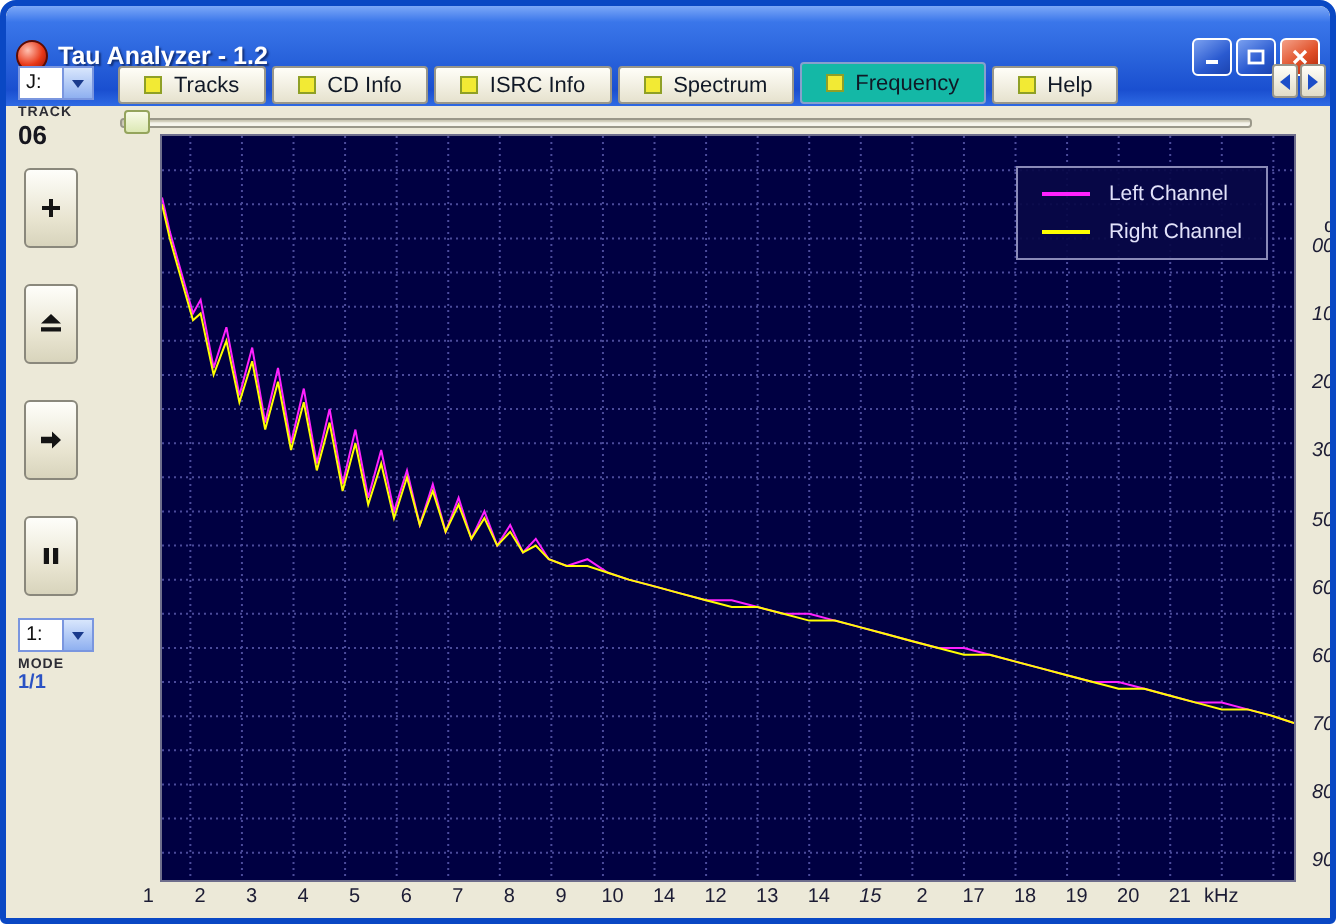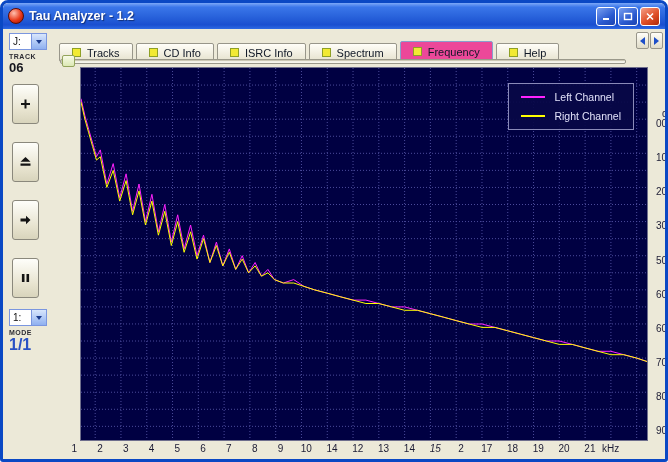--- a/index.html
+++ b/index.html
@@ -3,47 +3,47 @@
 <meta charset="utf-8">
 <style>
   html,body { margin:0; padding:0; background:#fff; font-family:"Liberation Sans", sans-serif; }
   .window {
     position:relative; width:668px; height:462px; box-sizing:border-box;
     border:3px solid #0a48c4; border-radius:8px 8px 3px 3px;
     background:#ece9d8; overflow:hidden;
   }
   
   .titlebar {
-    height:26px; display:flex; align-items:center; gap:5px; padding:0 5px;
+    height:26px; display:flex; align-items:center; gap:5px; padding:12px 5px;
     background:linear-gradient(180deg,#7ca8f8 0%, #3a76ea 16%, #2a64dc 50%, #1a4fd0 84%, #2e6ae4 100%);
     border-radius:5px 5px 0 0;
   }
   .app-icon {
     width:14px; height:14px; border-radius:50%;
     background:radial-gradient(circle at 35% 30%, #ffc0b0, #e83818 55%, #8c1006);
     border:1px solid #5c0c04; flex:0 0 auto;
   }
   .title { flex:1; color:#fff; font-weight:bold; font-size:12.5px; text-shadow:1px 1px 1px #123079; white-space:nowrap; }
   .win-buttons { display:flex; gap:2px; }
   .winbtn {
     width:20px; height:19px; border:1px solid #fff; border-radius:3px; padding:0;
     display:flex; align-items:center; justify-content:center; cursor:default;
   }
   .winbtn.blue  { background:linear-gradient(145deg,#7aa0f0,#2a5ad0 60%,#1c44b0); }
   .winbtn.red   { background:linear-gradient(145deg,#f4a088,#e05028 55%,#b02808); }
   
   .right-col { position:absolute; left:50px; top:26px; width:612px; height:430px; }
-  .tabbar { position:relative; height:23px; display:flex; align-items:flex-start; padding:12px 30px 0 6px; box-sizing:border-box; }
+  .tabbar { position:relative; height:23px; display:flex; align-items:flex-end; padding:12px 30px 0 6px; box-sizing:border-box; }
   .tabs { display:flex; align-items:flex-end; }
   .tab {
     display:flex; align-items:center; gap:6px; height:17px; padding:0 12px; margin-right:3px;
     background:linear-gradient(#fffef8,#e6e2ce); border:1px solid #98968a; border-radius:2px;
     font-size:11px; color:#101826; white-space:nowrap; cursor:default;
   }
-  .tab.active { background:#ec4899; border-color:#87a0cc; height:19px; }
+  .tab.active { background:#14b8a6; border-color:#87a0cc; height:19px; }
   .led { width:7px; height:7px; background:#f2ea34; border:1px solid #8fa026; flex:0 0 auto; }
   .tab-scroll { position:absolute; right:2px; top:3px; display:flex; gap:1px; }
   .scrollbtn {
     width:13px; height:17px; border:1px solid #98968a; border-radius:2px;
     background:linear-gradient(#fffef8,#e0dcc8); display:flex; align-items:center; justify-content:center; padding:0;
   }
   .tri-left  { width:0; height:0; border-top:4px solid transparent; border-bottom:4px solid transparent; border-right:5px solid #1c4ec8; }
   .tri-right { width:0; height:0; border-top:4px solid transparent; border-bottom:4px solid transparent; border-left:5px solid #1c4ec8; }
   
   .sidebar { position:absolute; left:3px; top:26px; width:47px; height:430px; padding:4px 0 0 3px; box-sizing:border-box; }
@@ -55,21 +55,21 @@
   .track-label { font-size:7px; font-weight:bold; letter-spacing:.5px; color:#2c2c34; margin-top:3px; }
   .track-number { font-size:13px; font-weight:bold; color:#16161e; }
   .transport { display:flex; flex-direction:column; gap:18px; margin:9px 0 0 3px; }
   .tbtn {
     width:27px; height:40px; border:1px solid #8a887c; border-radius:3px; padding:0;
     background:linear-gradient(#fefefa,#e8e4d0 65%,#d8d4bc);
     display:flex; align-items:center; justify-content:center;
   }
   .mode-group { margin-top:11px; }
   .mode-label { font-size:7px; font-weight:bold; letter-spacing:.5px; color:#2c2c34; margin-top:3px; }
-  .mode-value { font-size:16px; font-weight:bold; color:#2a52c4; }
+  .mode-value { font-size:10px; font-weight:bold; color:#2a52c4; }
   
   .main { position:absolute; left:0; top:23px; width:612px; height:407px; padding:2px 0 0 7px; box-sizing:border-box; }
   .slider-row { position:relative; width:566px; height:13px; }
   .slider-track {
     position:absolute; top:5px; left:0; right:0; height:3px;
     border:1px solid #9a988a; border-radius:2px; background:#f6f5ec; box-shadow:inset 1px 1px 1px #c8c4b0;
   }
   .slider-thumb {
     position:absolute; top:1px; left:2px; width:11px; height:10px;
     background:linear-gradient(#f8fbe8,#dce8b4); border:1px solid #94a45c; border-radius:2px;
@@ -78,21 +78,21 @@
   .plot-wrap { position:relative; width:568px;padding-left:20px; }
   #plot { display:block; width:566px; height:372px; background:#000042; border:1px solid #6e6e8c; }
   .legend {
     position:absolute; top:16px; right:14px; border:1px solid #8a8ab8;
     background:rgba(8,8,70,0.92); padding:7px 12px; display:flex; flex-direction:column; gap:7px;
   }
   .legend-item { display:flex; align-items:center; gap:9px; font-size:10.5px; color:#e2e2fa; white-space:nowrap; }
   .legend-swatch { width:24px; height:2px; flex:0 0 auto; }
   .ycol { position:relative; width:38px; font-size:10px; color:#1c1c34;margin-top:40px; }
   .ylab, .yunit, .xlab, .xunit { position:absolute; white-space:nowrap; }
-  .ylab { left:8px; }
+  .ylab { left:8px;font-style:italic; }
   .yunit { left:14px; top:1px; }
   .xrow { position:relative; width:566px; height:16px; font-size:10px; color:#1c1c34; }
   .xlab { top:2px; transform:translateX(-50%); }
   .xunit { top:2px; }
 </style>
 </head>
 <body>
 
 <div class="window">
 

